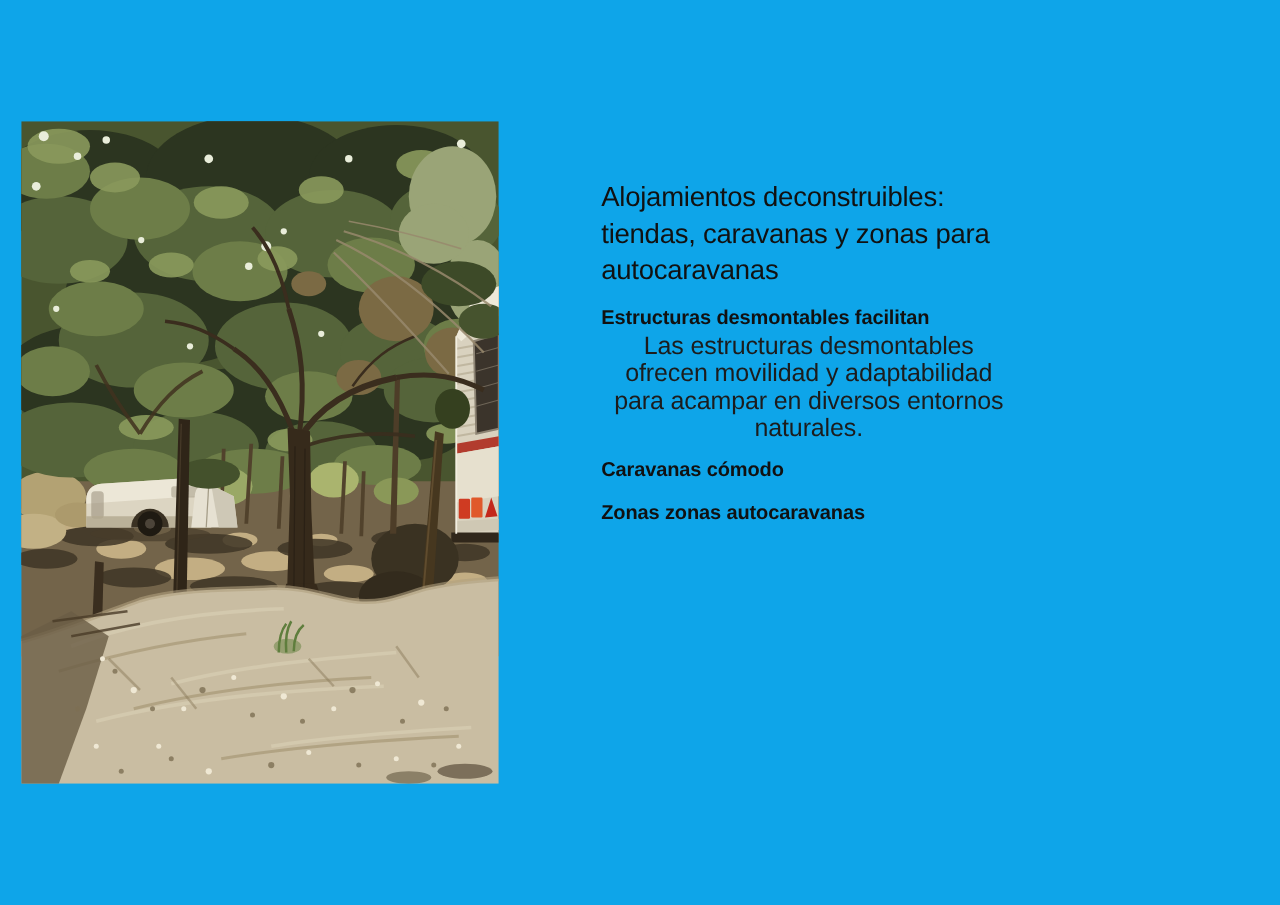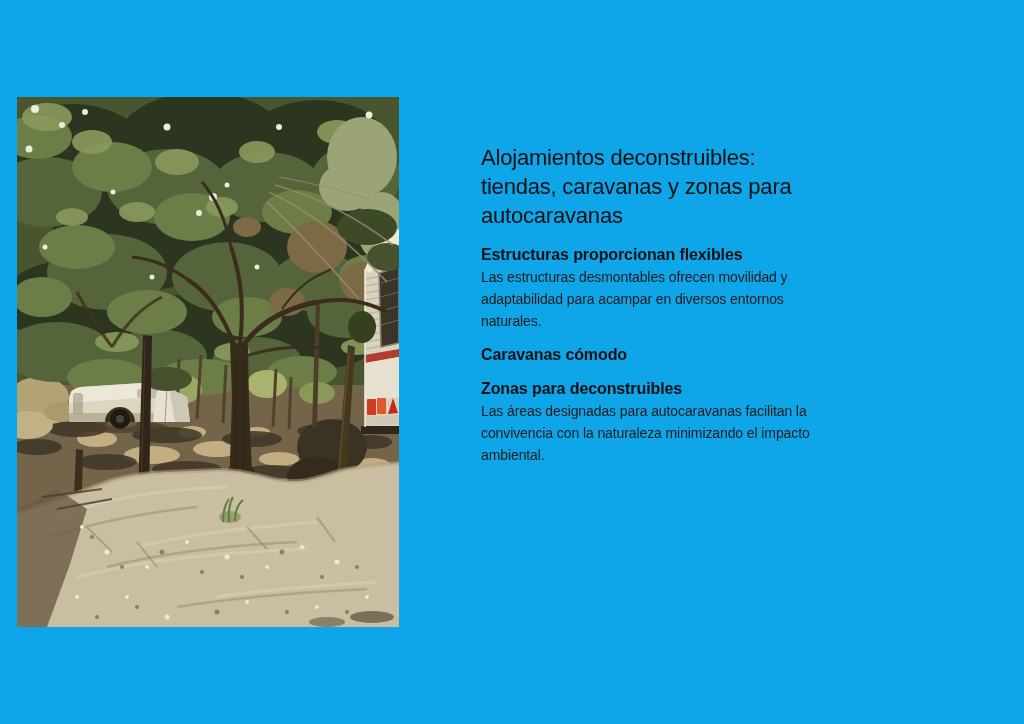--- a/index.html
+++ b/index.html
@@ -27,22 +27,22 @@
     font-size: 22px; line-height: 29px; font-weight: 400;
     letter-spacing: -0.2px; color: #111111;
   }
   .section { margin-top: 12px; }
   .section:first-of-type { margin-top: 13px; }
   .section h2 {
     margin: 0; font-size: 16px; line-height: 22px;
     font-weight: 700; color: #111111; letter-spacing: -0.1px;
   }
   .section p {
-    margin: 0; font-size: 14px; line-height: 22px;
-    font-weight: 400; color: #1c1c1c; letter-spacing: -0.1px;
+    margin: 0; font-size: 20px; line-height: 22px;
+    font-weight: 400; color: #1c1c1c; letter-spacing: -0.1px; text-align: center;
   }
 </style>
 </head>
 <body>
 
 <div class="slide">
 
   <figure class="photo" role="img" aria-label="Campsite among holm-oak trees: a white caravan and tent in the mid-distance, the rear of a white caravan with red tail reflectors at the right edge, and a bare dirt mound in the foreground">
     <svg viewBox="0 0 382 530" preserveAspectRatio="none">
 
@@ -331,27 +331,26 @@
         <path d="M250,105 C282,135 312,168 342,202" stroke-width="1.8"></path>
         <path d="M262,80 C290,85 320,92 352,102" stroke-width="1.2"></path>
       </g>
     </svg>
   </figure>
 
   <div class="content">
     <h1 class="title">Alojamientos deconstruibles: tiendas, caravanas y zonas para autocaravanas</h1>
 
     <section class="section">
-      <h2>Estructuras proporcionan flexibles</h2>
+      <h2>Estructuras desmontables facilitan</h2>
       <p>Las estructuras desmontables ofrecen movilidad y adaptabilidad para acampar en diversos entornos naturales.</p>
     </section>
 
     <section class="section">
       <h2>Caravanas cómodo</h2>
     </section>
 
     <section class="section">
-      <h2>Zonas para deconstruibles</h2>
-      <p>Las áreas designadas para autocaravanas facilitan la convivencia con la naturaleza minimizando el impacto ambiental.</p>
+      <h2>Zonas zonas autocaravanas</h2>
     </section>
   </div>
 
 </div>
 
 </body></html>

